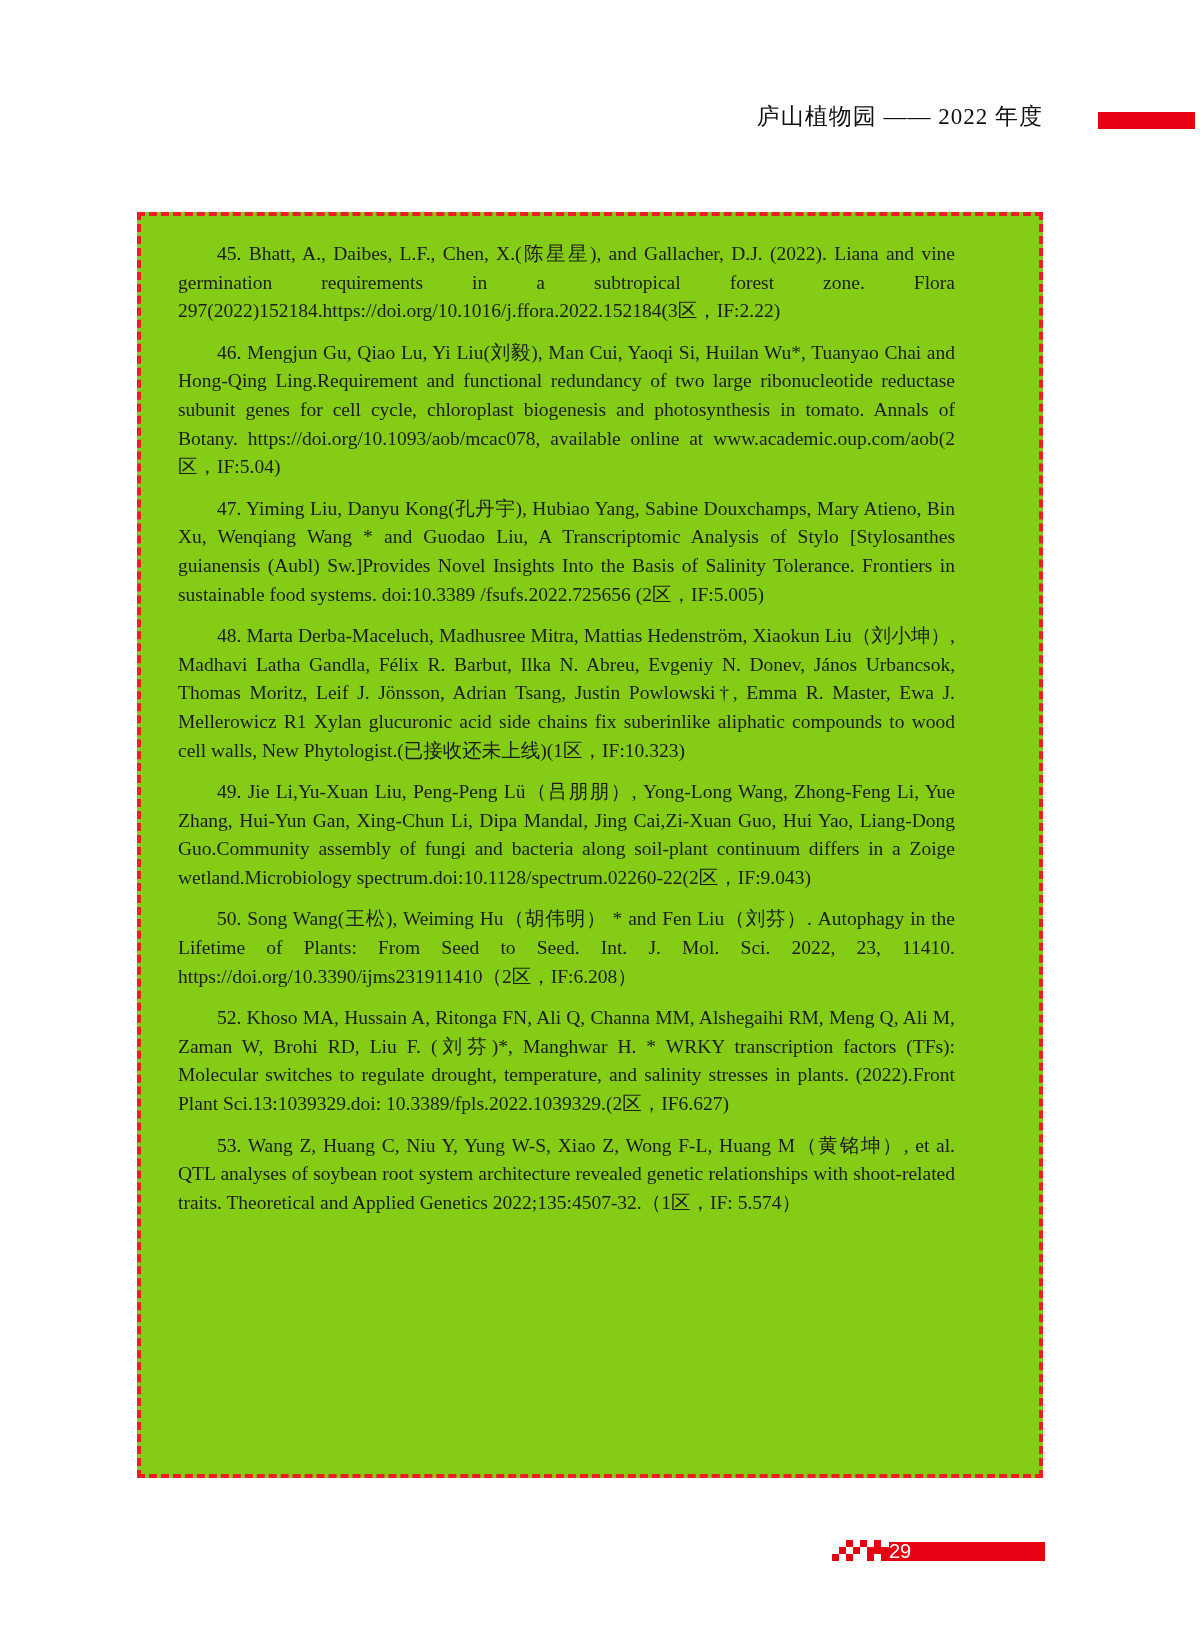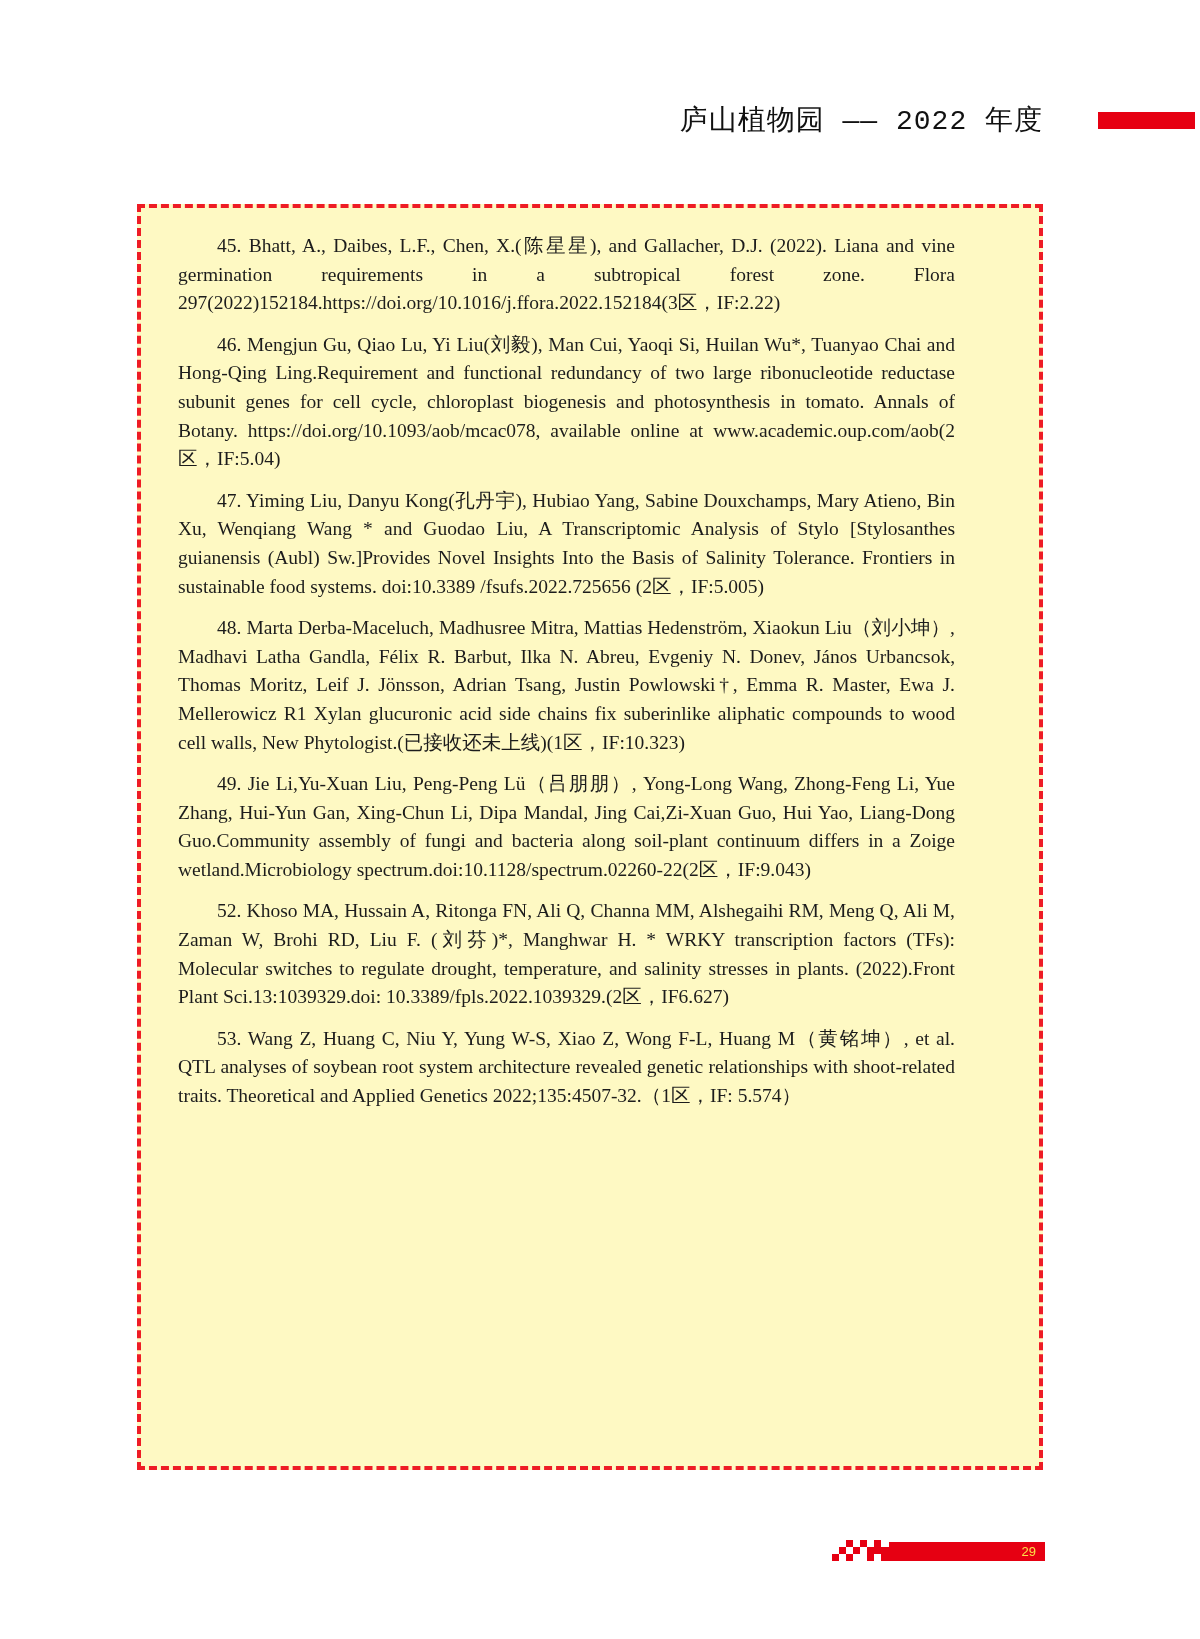--- a/index.html
+++ b/index.html
@@ -6,42 +6,42 @@
   body {
     width: 1200px; height: 1639px;
     background: #ffffff;
     position: relative;
     font-family: "Liberation Serif", "DejaVu Serif", serif;
   }
   .page-header-title {
     position: absolute;
     top: 101px;
     right: 157px;
-    font-family: Liberation Mono, monospace;
-    font-size: 28px;
+    font-family: Liberation Serif, serif;
+    font-size: 23px;
     letter-spacing: 1px;
     color: #111111;
     white-space: nowrap;
   }
   .page-header-bar {
     position: absolute;
     left: 1098px;
     top: 112px;
     width: 97px;
     height: 17px;
     background: #e60012;
   }
   .ref-panel {
     position: absolute;
     left: 137px;
-    top: 204px;
+    top: 212px;
     width: 906px;
     height: 1266px;
     box-sizing: border-box;
-    background: #fef9c3;
+    background: #84cc16;
     border: 4px dashed #ee1c25;
     padding: 24px 84px 0 37px;
     overflow: hidden;
   }
   .ref {
     margin: 0 0 13px 0;
     font-size: 19.5px;
     line-height: 28.6px;
     color: #1c1c1c;
     text-align: justify;
@@ -58,42 +58,43 @@
     left: 832px;
     top: 2px;
   }
   .page-num-bar {
     position: absolute;
     left: 889px;
     top: 4px;
     width: 156px;
     height: 19px;
     background: #e60012;
-    color: #fde047;
+    color: #ffffff;
     font-family: "Liberation Sans", "DejaVu Sans", sans-serif;
-    font-size: 13px;
+    font-size: 20px;
     line-height: 19px;
-    text-align: right;
+    text-align: left;
     padding-right: 9px;
     box-sizing: border-box;
   }
 </style>
 </head>
 <body>
 
 <div class="page-header-title">庐山植物园 —— 2022 年度</div>
 
 <div class="page-header-bar"></div>
 
 <div class="ref-panel">
   <p class="ref">45. Bhatt, A., Daibes, L.F., Chen, X.(陈星星), and Gallacher, D.J. (2022). Liana and vine germination requirements in a subtropical forest zone. Flora 297(2022)152184.https://doi.org/10.1016/j.ffora.2022.152184(3区，IF:2.22)</p>
   <p class="ref">46. Mengjun Gu, Qiao Lu, Yi Liu(刘毅), Man Cui, Yaoqi Si, Huilan Wu*, Tuanyao Chai and Hong-Qing Ling.Requirement and functional redundancy of two large ribonucleotide reductase subunit genes for cell cycle, chloroplast biogenesis and photosynthesis in tomato. Annals of Botany. https://doi.org/10.1093/aob/mcac078, available online at www.academic.oup.com/aob(2区，IF:5.04)</p>
   <p class="ref">47. Yiming Liu, Danyu Kong(孔丹宇), Hubiao Yang, Sabine Douxchamps, Mary Atieno, Bin Xu, Wenqiang Wang * and Guodao Liu, A Transcriptomic Analysis of Stylo [Stylosanthes guianensis (Aubl) Sw.]Provides Novel Insights Into the Basis of Salinity Tolerance. Frontiers in sustainable food systems. doi:10.3389 /fsufs.2022.725656 (2区，IF:5.005)</p>
   <p class="ref">48. Marta Derba-Maceluch, Madhusree Mitra, Mattias Hedenström, Xiaokun Liu（刘小坤）, Madhavi Latha Gandla, Félix R. Barbut, Ilka N. Abreu, Evgeniy N. Donev, János Urbancsok, Thomas Moritz, Leif J. Jönsson, Adrian Tsang, Justin Powlowski†, Emma R. Master, Ewa J. Mellerowicz R1 Xylan glucuronic acid side chains fix suberinlike aliphatic compounds to wood cell walls, New Phytologist.(已接收还未上线)(1区，IF:10.323)</p>
   <p class="ref">49. Jie Li,Yu-Xuan Liu, Peng-Peng Lü（吕朋朋）, Yong-Long Wang, Zhong-Feng Li, Yue Zhang, Hui-Yun Gan, Xing-Chun Li,  Dipa Mandal, Jing Cai,Zi-Xuan Guo, Hui Yao, Liang-Dong Guo.Community assembly of fungi and bacteria along soil-plant continuum differs in a Zoige wetland.Microbiology spectrum.doi:10.1128/spectrum.02260-22(2区，IF:9.043)</p>
+  <p class="ref">50. Song Wang(王松), Weiming Hu（胡伟明） * and Fen Liu（刘芬）. Autophagy in the Lifetime of Plants: From Seed to Seed. Int. J. Mol. Sci. 2022, 23, 11410. https://doi.org/10.3390/ijms231911410（2区，IF:6.208）</p>
   <p class="ref">52. Khoso MA, Hussain A, Ritonga FN, Ali Q, Channa MM, Alshegaihi RM, Meng Q, Ali M, Zaman W, Brohi RD, Liu F. (刘芬)*, Manghwar H. * WRKY transcription factors (TFs): Molecular switches to regulate drought, temperature, and salinity stresses in plants. (2022).Front Plant Sci.13:1039329.doi: 10.3389/fpls.2022.1039329.(2区，IF6.627)</p>
   <p class="ref">53. Wang Z, Huang C, Niu Y, Yung W-S, Xiao Z, Wong F-L, Huang M（黄铭坤）, et al. QTL analyses of soybean root system architecture revealed genetic relationships with shoot-related traits. Theoretical and Applied Genetics 2022;135:4507-32.（1区，IF: 5.574）</p>
 </div>
 
 <div class="page-footer">
   <svg class="mosaic" width="57" height="22" viewBox="0 0 57 22">
     <g fill="#e60012">
       <rect x="14" y="0" width="7" height="7"></rect>
       <rect x="28" y="0" width="7" height="7"></rect>
       <rect x="42" y="0" width="7" height="7"></rect>

